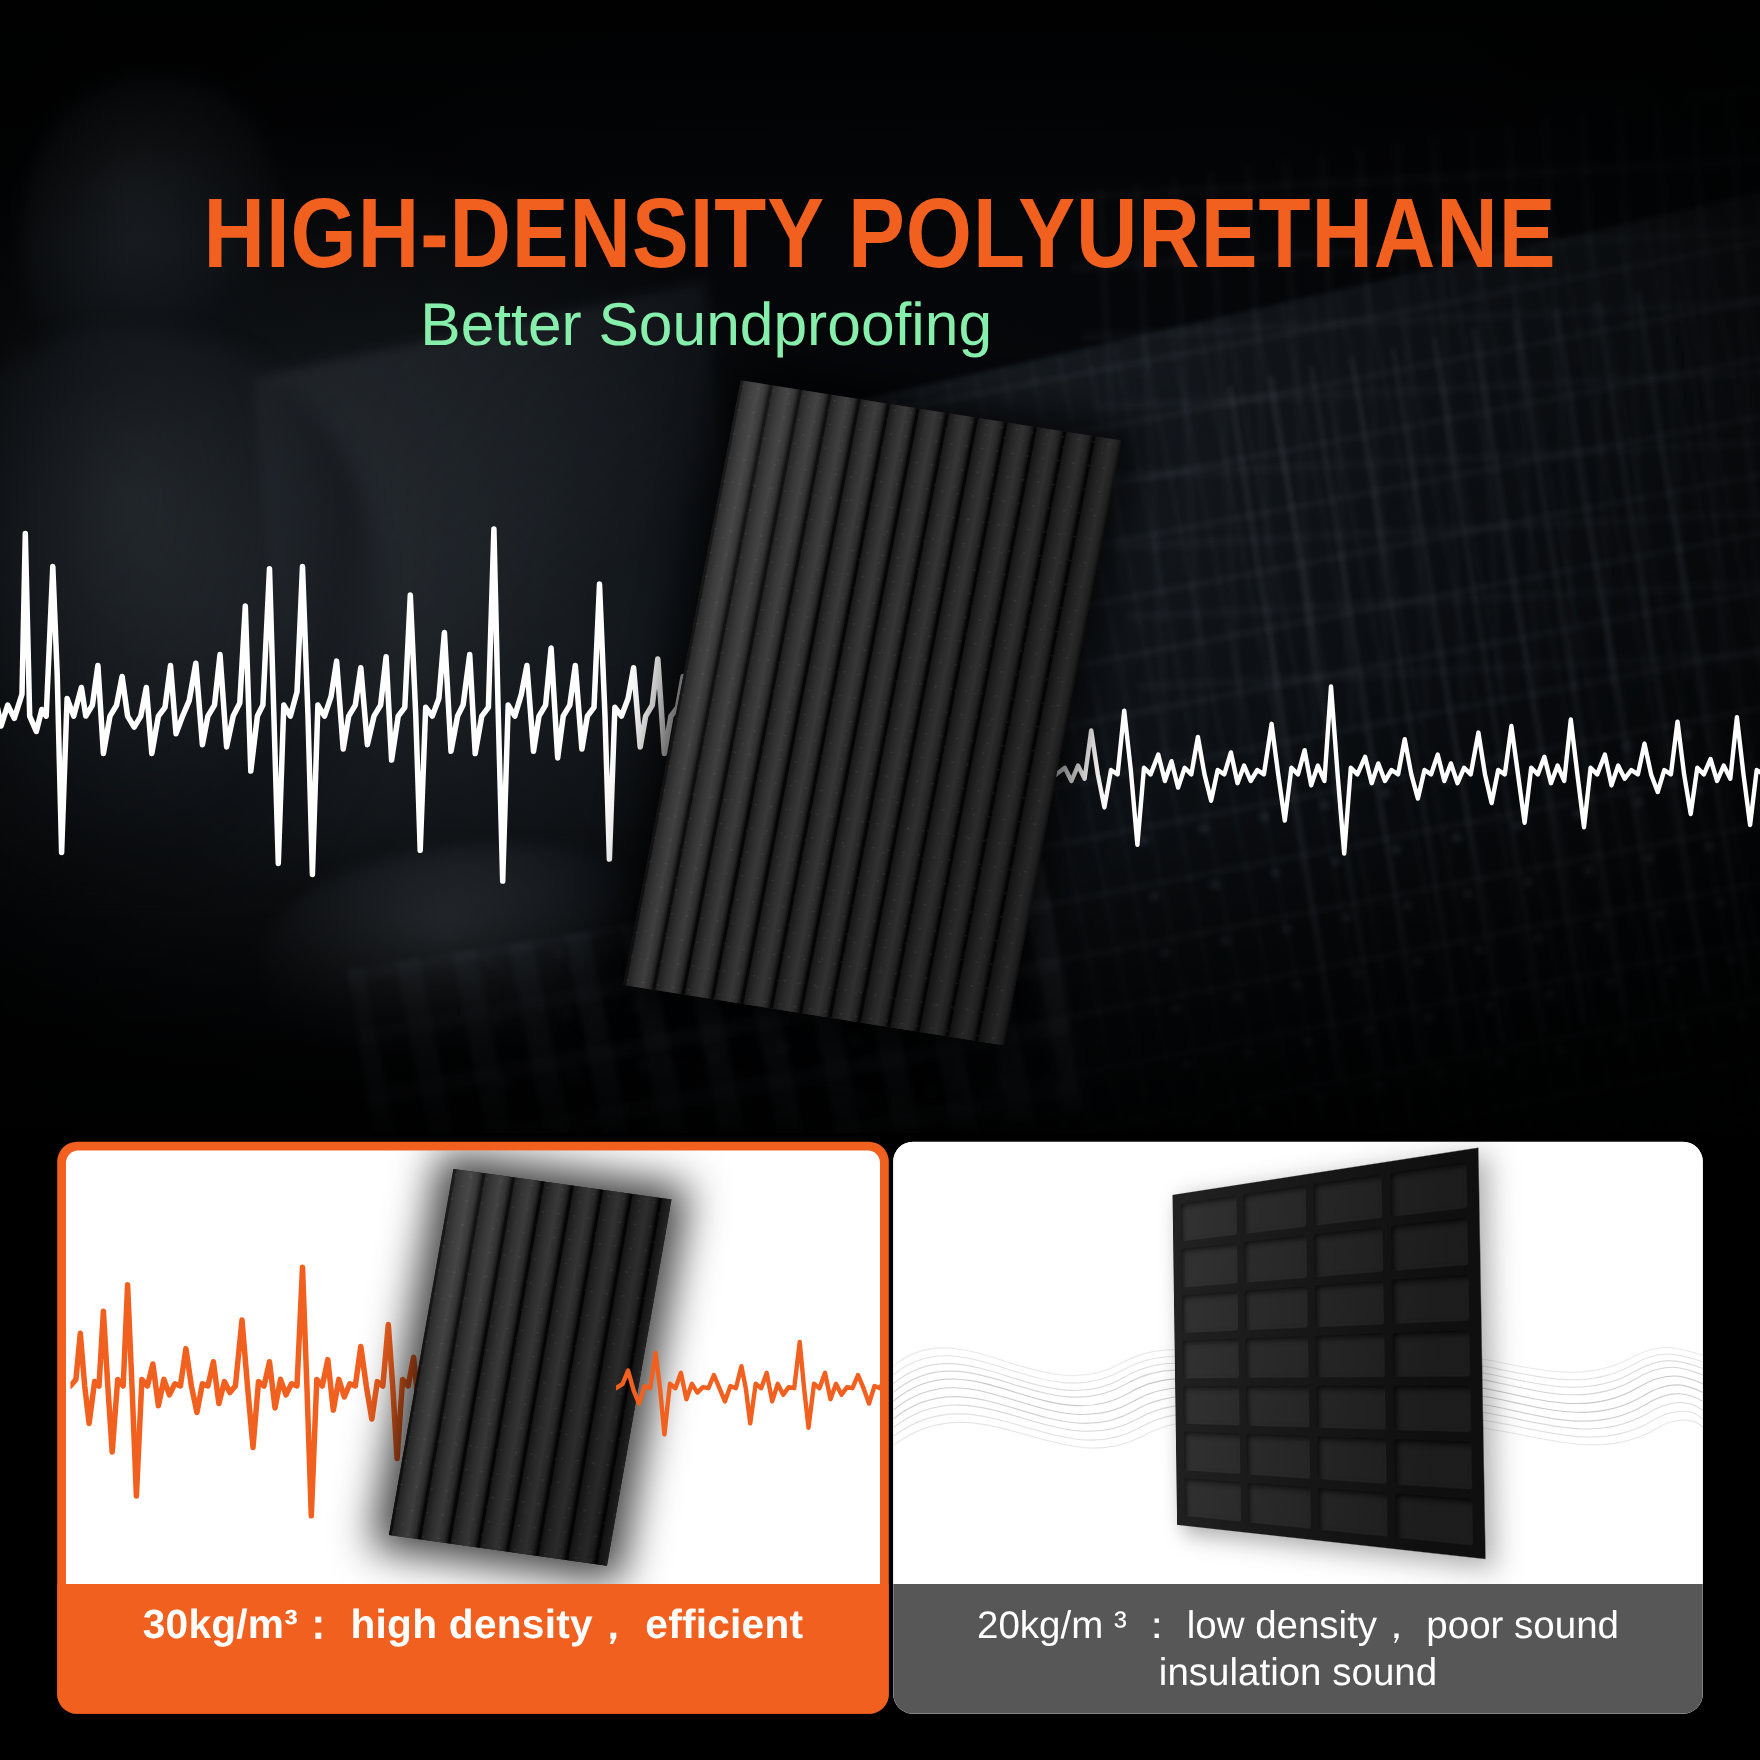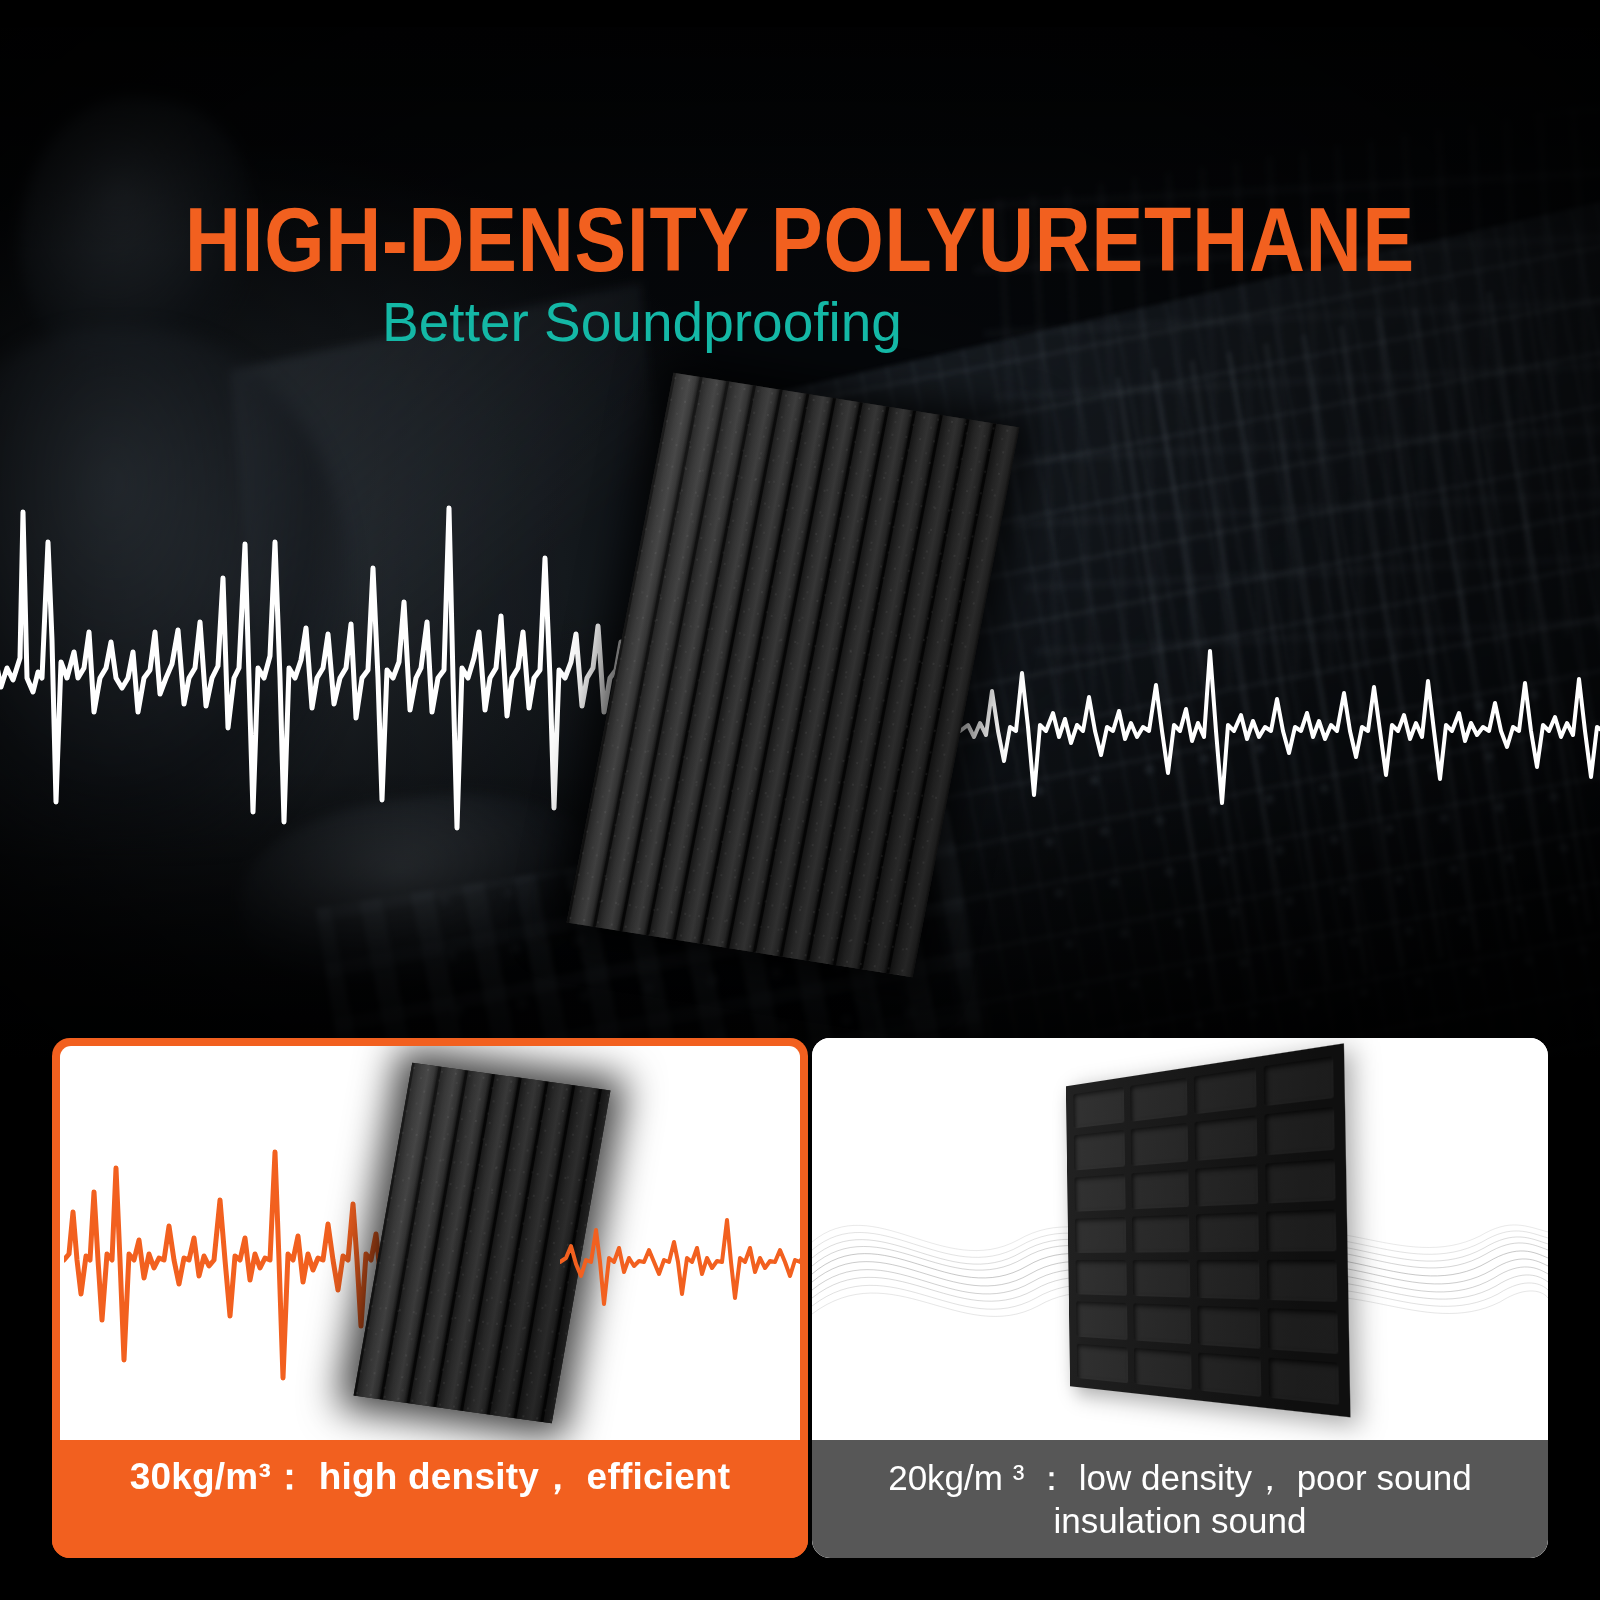--- a/index.html
+++ b/index.html
@@ -17,21 +17,20 @@
     background: #000;
     overflow: hidden;
   }
 
   
   .hero {
     position: absolute;
     left: 0; top: 0; width: 1600px; height: 1030px;
     overflow: hidden;
     background: #060708;
-    margin-top: 27px;
   }
   .bg-layer { position: absolute; inset: 0; }
 
   
   .bg-base {
     background:
       radial-gradient(ellipse 700px 560px at 250px 560px, #2a3036 0%, #14181c 45%, #05070a 78%),
       radial-gradient(ellipse 900px 700px at 1300px 700px, #222930 0%, #0d1115 50%, #040507 85%),
       linear-gradient(180deg, #04050a 0%, #0a0d11 28%, #0c1014 62%, #05070a 100%);
   }
@@ -163,21 +162,21 @@
     font-size: 90px;
     letter-spacing: 1px;
     line-height: 1;
     transform: scaleX(.86);
     white-space: nowrap;
   }
   .subhead {
     position: absolute;
     left: 0; top: 268px; width: 1284px;
     text-align: center;
-    color: #14b8a6;
+    color: #86efac;
     font-size: 55px;
     font-weight: 400;
     line-height: 1;
     white-space: nowrap;
   }
 
   
   .wave-left  { position: absolute; left: -10px; top: 455px; width: 680px; height: 390px; }
   .wave-right { position: absolute; left: 960px; top: 600px; width: 650px; height: 200px; }
 

